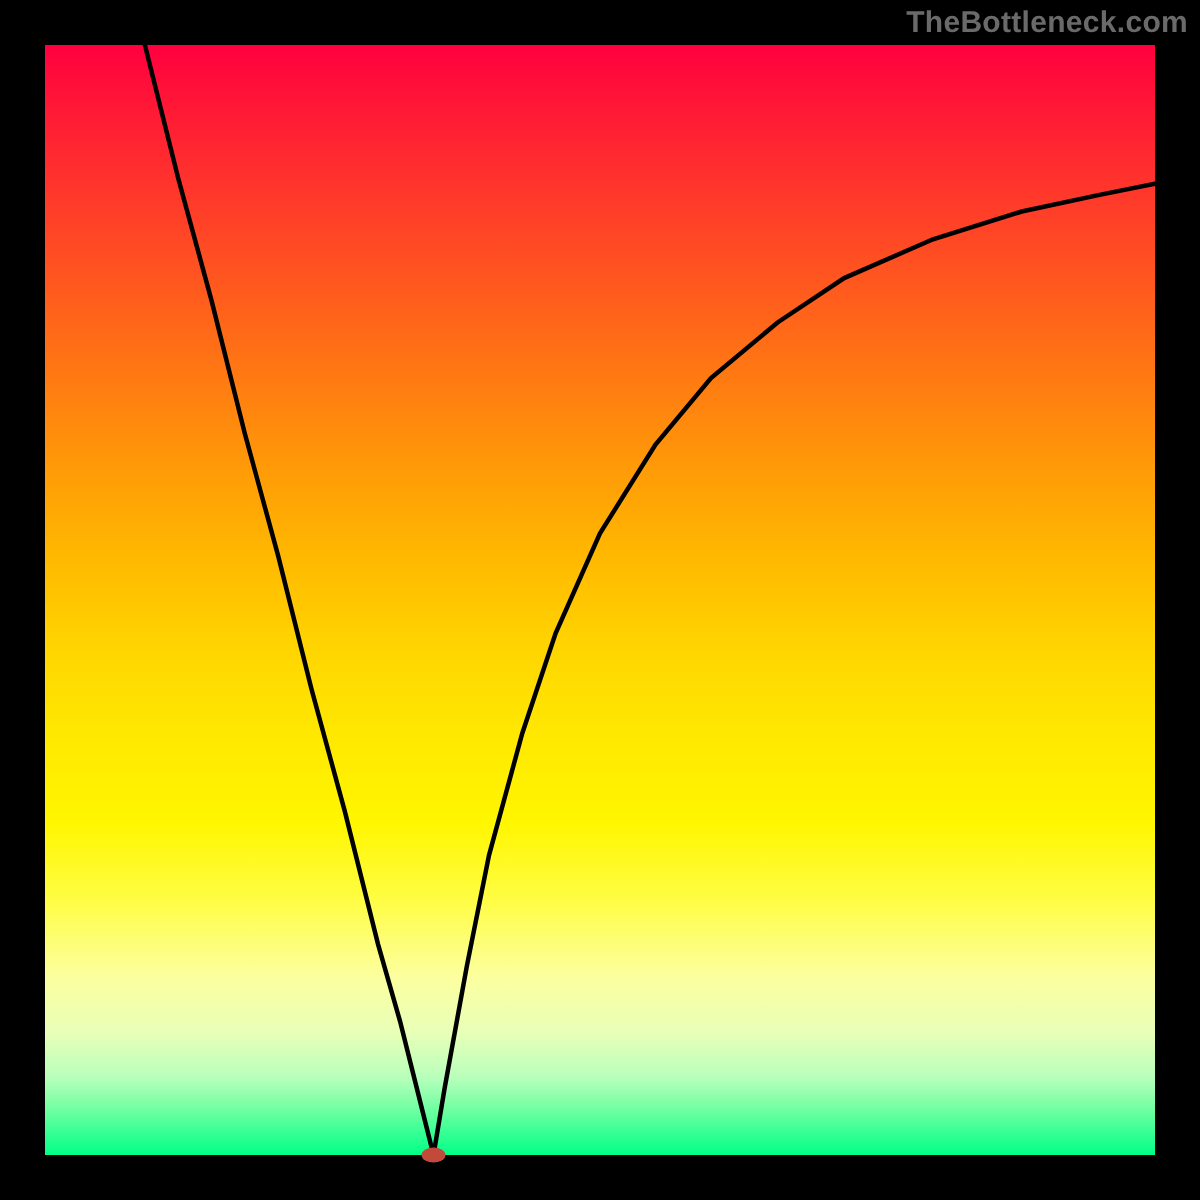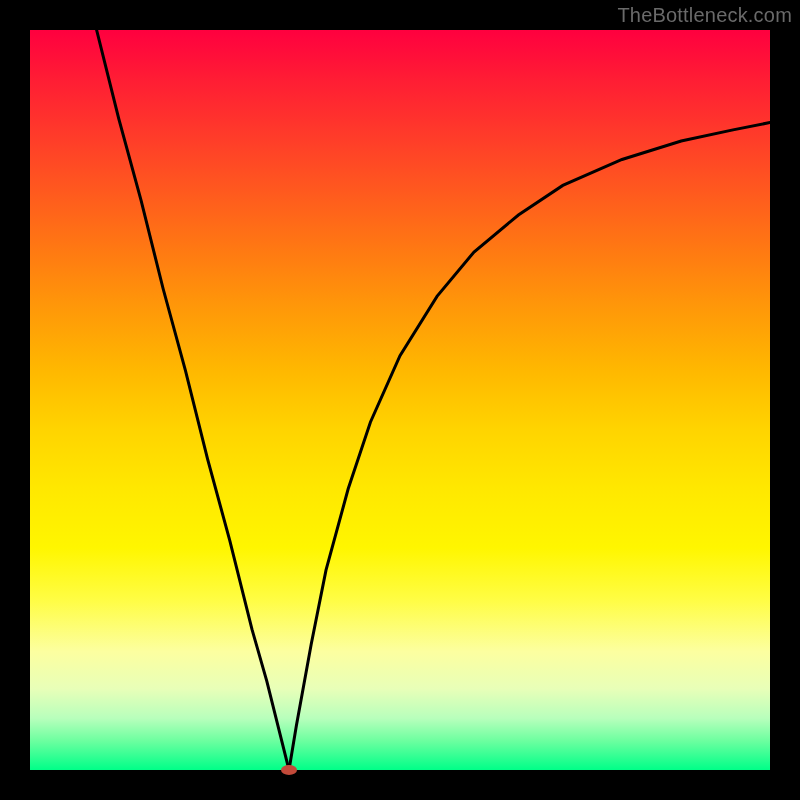--- a/index.html
+++ b/index.html
@@ -9,21 +9,21 @@
     width: 800px;
     height: 800px;
     background: #000;
   }
   .watermark {
     position: absolute;
     top: 4px;
     right: 8px;
     font-family: Arial, Helvetica, sans-serif;
     font-size: 20px;
-    font-weight: 400;
+    font-weight: 700;
     color: #6a6a6a;
     letter-spacing: 0.2px;
     z-index: 10;
   }
   .plot-area {
     position: absolute;
     left: 30px;
     top: 30px;
     width: 740px;
     height: 740px;

